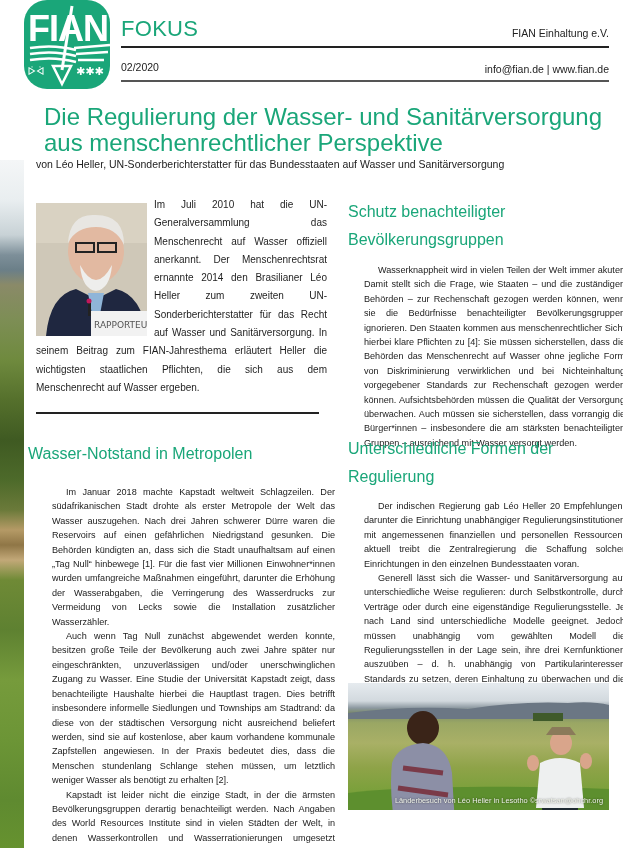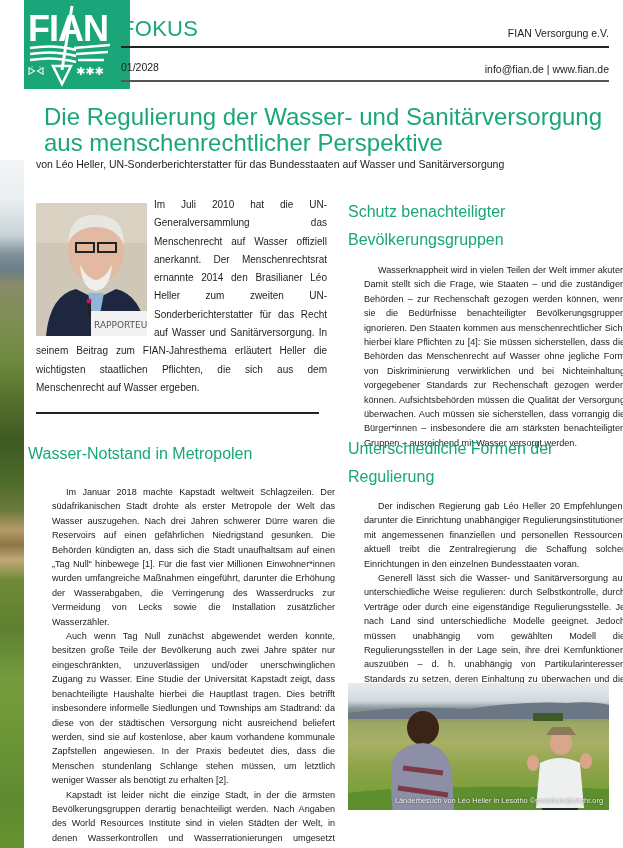--- a/index.html
+++ b/index.html
@@ -13,22 +13,23 @@
     position: absolute; left: 0; top: 160px; width: 24px; height: 688px;
     background: linear-gradient(to bottom,
       #f4f6f7 0px, #e9eef0 40px, #c8d2d6 75px, #7d8f99 95px, #6b7f88 110px,
       #8a8a68 125px, #7d8e55 160px, #6f8a3e 200px, #55702c 240px,
       #3f5a22 280px, #4d6a2a 320px, #6b7a3a 350px, #b59a66 370px,
       #8f7646 385px, #c2a878 400px, #6f8a36 420px, #5e8131 470px,
       #769b3c 520px, #6c9536 580px, #5f8a30 640px, #66922f 688px);
   }
   
   .logo {
-    position: absolute; left: 24px; top: 0; width: 106px; height: 89px;
+    position: absolute; left: 24px; top: 0; width: 86px; height: 89px;
     background: #1aa679;
+    border-radius: 23px;
   }
   .logo svg { display: block; }
   .brand-title {
     position: absolute; left: 121px; top: 16px;
     font-size: 22px; color: #1aa679; letter-spacing: 0.3px;
   }
   .org-name {
     position: absolute; right: 14px; top: 27px; font-size: 10.5px; color: #222;
   }
   .rule-top {
@@ -93,23 +94,23 @@
     <text x="4" y="41" font-family="Liberation Sans, sans-serif" font-weight="bold" font-size="36" fill="#ffffff" letter-spacing="-1">FIAN</text>
     <line x1="48" y1="6" x2="38" y2="70" stroke="#ffffff" stroke-width="3"></line>
     <path d="M6 48 Q30 44 52 50 M6 54 Q30 50 52 56 M6 60 Q30 56 52 62" stroke="#ffffff" stroke-width="2.5" fill="none"></path>
     <path d="M50 48 L86 45 M52 54 L84 52 M54 60 L80 60" stroke="#ffffff" stroke-width="2.5" fill="none"></path>
     <polygon points="29,66 47,66 38,84" fill="none" stroke="#ffffff" stroke-width="2.5"></polygon>
     <text x="4" y="75" font-family="DejaVu Sans, sans-serif" font-size="11" fill="#ffffff">ᢰᢱ</text>
     <text x="52" y="75" font-family="DejaVu Sans, sans-serif" font-size="11" fill="#ffffff">✱✱✱</text>
   </svg>
 </div>
 <div class="brand-title">FOKUS</div>
-<div class="org-name">FIAN Versorgung e.V.</div>
+<div class="org-name">FIAN Einhaltung e.V.</div>
 <div class="rule-top"></div>
-<div class="issue">01/2028</div>
+<div class="issue">02/2020</div>
 <div class="contact">info@fian.de | www.fian.de</div>
 <div class="rule-bottom"></div>
 
 <h1 class="main-title">Die Regulierung der Wasser- und Sanitärversorgung aus menschenrechtlicher Perspektive</h1>
 <div class="byline">von Léo Heller, UN-Sonderberichterstatter für das Bundesstaaten auf Wasser und Sanitärversorgung</div>
 
 <div class="portrait">
   <svg width="111" height="133" viewBox="0 0 111 133">
     <rect width="111" height="133" fill="#cfc8b8"></rect>
     <rect x="0" y="0" width="111" height="40" fill="#d9d2c2"></rect>

